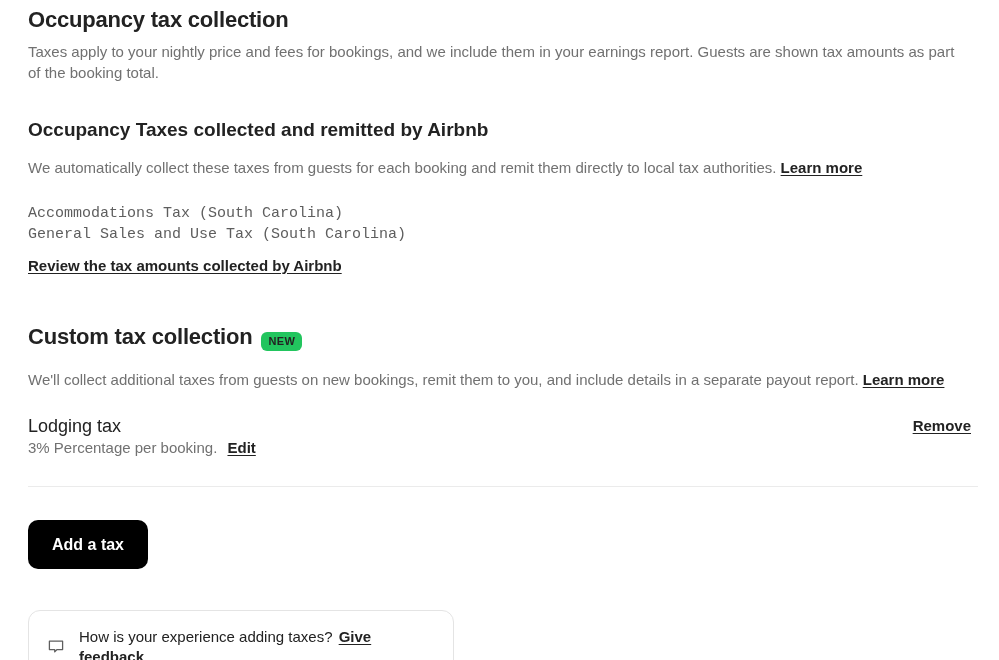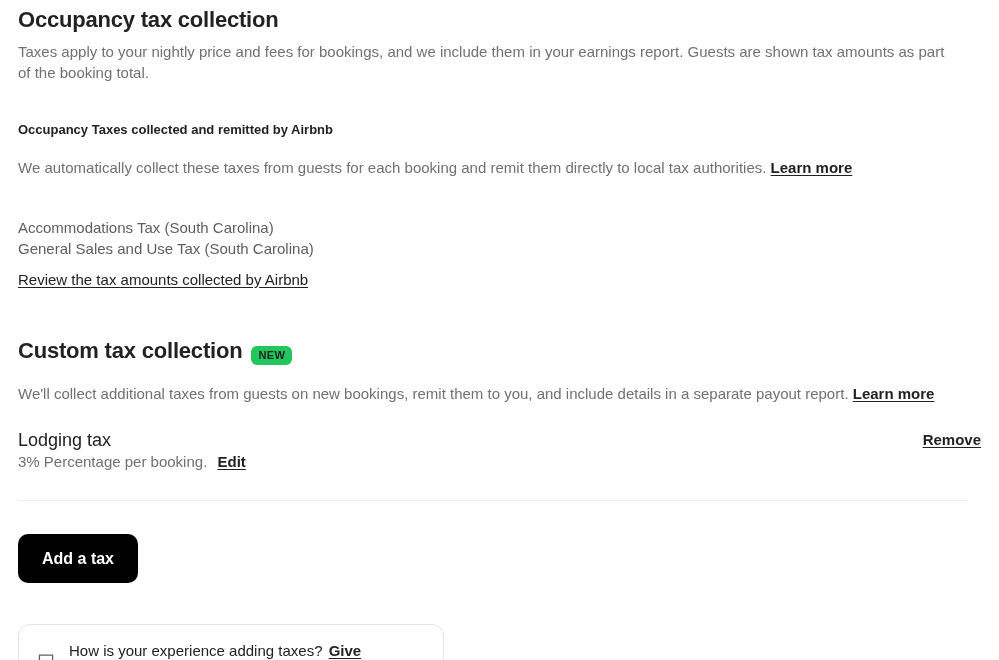--- a/index.html
+++ b/index.html
@@ -14,21 +14,21 @@
     color: #222222;
     -webkit-font-smoothing: antialiased;
     overflow: hidden;
   }
 
   .page {
     position: relative;
     width: 999px;
     height: 660px;
     box-sizing: border-box;
-    padding: 0 18px;
+    padding: 0 28px;
   }
 
   
   .section-title {
     font-size: 22px;
     font-weight: 700;
     line-height: 26px;
     letter-spacing: -0.2px;
     color: #222222;
     margin: 0;
@@ -38,39 +38,40 @@
   .section-desc {
     font-size: 15px;
     line-height: 21px;
     color: #717171;
     margin: 8px 0 0 0;
     max-width: 930px;
   }
 
   
   .sub-title {
-    font-size: 13px;
+    font-size: 19px;
     font-weight: 700;
     line-height: 22px;
     color: #222222;
     margin: 0;
     padding-top: 36px;
   }
 
   .sub-desc {
     font-size: 15px;
     line-height: 20px;
     color: #717171;
     margin: 17px 0 0 0;
   }
 
   .tax-list {
-    margin: 39px 0 0 0;
+    margin: 25px 0 0 0;
     padding: 0;
     list-style: none;
+    font-family: Liberation Mono, monospace;
   }
   .tax-list li {
     font-size: 15px;
     line-height: 21px;
     color: #5e5e5e;
   }
 
   .review-link-row {
     margin-top: 12px;
   }
@@ -80,21 +81,21 @@
   .inline-link {
     color: #222222;
     font-weight: 700;
     text-decoration: underline;
     text-underline-offset: 2px;
     cursor: pointer;
     font-size: 15px;
   }
   .review-link {
     color: #222222;
-    font-weight: 400;
+    font-weight: 700;
     font-size: 15px;
     text-decoration: underline;
     text-underline-offset: 2px;
     cursor: pointer;
     display: inline-block;
   }
 
   
   .custom-head {
     padding-top: 49px;

